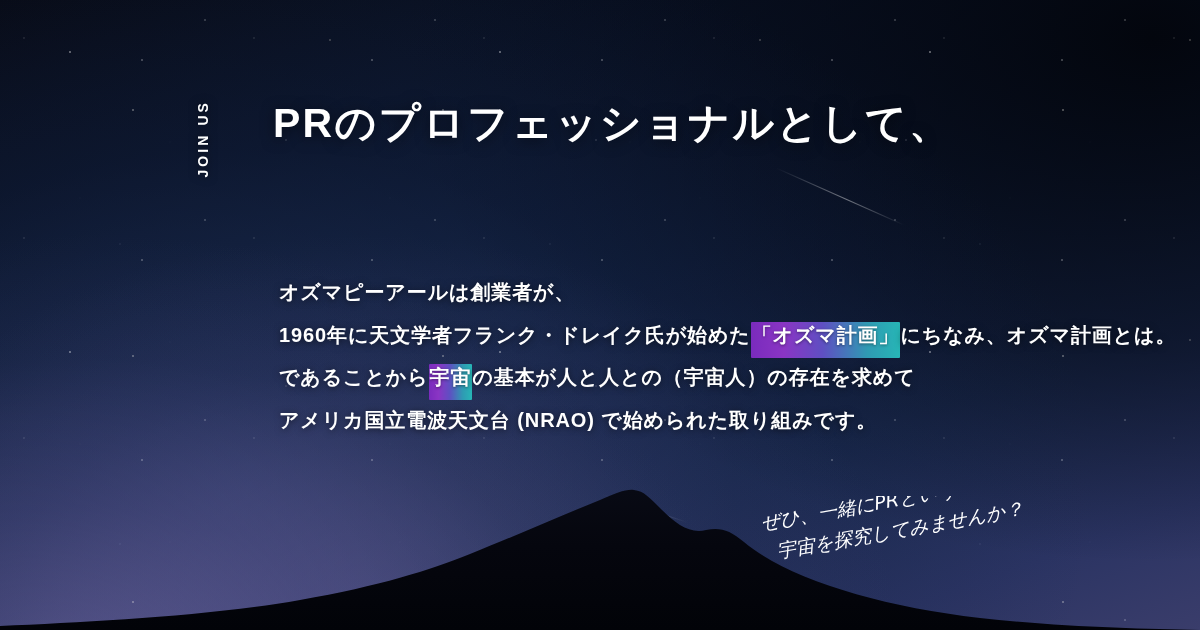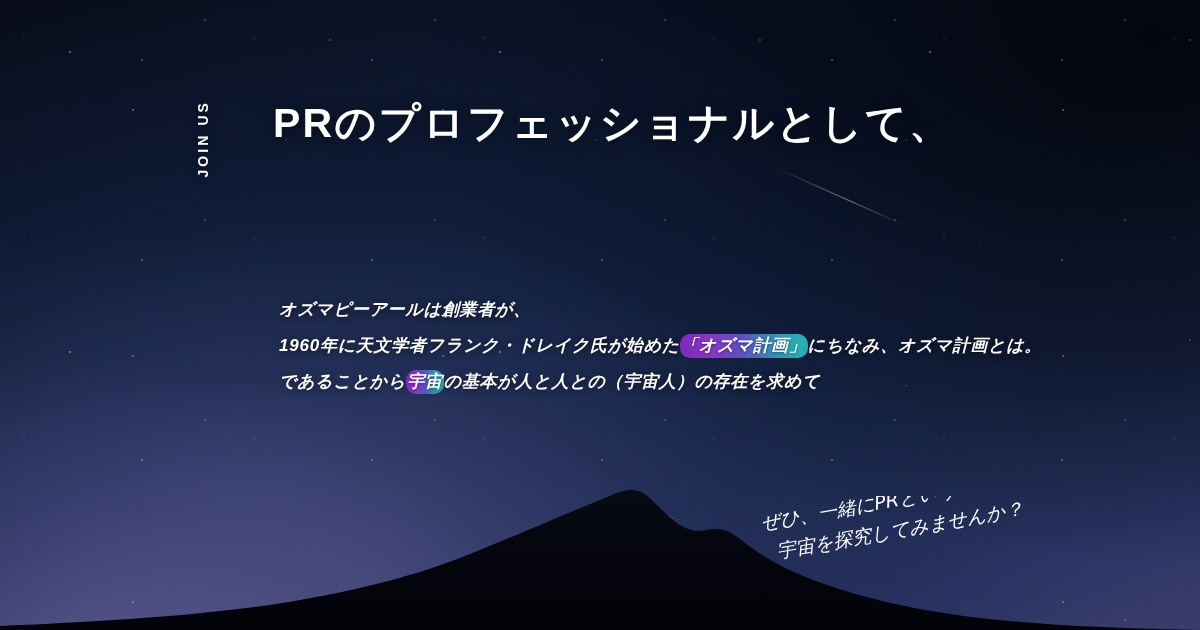--- a/index.html
+++ b/index.html
@@ -124,37 +124,36 @@
     line-height:1.36;
     letter-spacing:.055em;
     text-shadow:0 2px 14px rgba(0,0,0,.55);
     margin-left:13px;
   }
   .headline .l { display:block; white-space:nowrap; }
 
   
   .body-copy {
     position:absolute;
-    left:279px; top:292px;
+    left:279px; top:271px;
     width:880px;
     color:#ffffff;
-    font-size:17px;
+    font-size:20px;
     font-weight:700;
     line-height:2.13;
     letter-spacing:.045em;
     text-shadow:0 1px 7px rgba(0,0,0,.62);
-    font-style:italic;
   }
   .body-copy .l { display:block; white-space:nowrap; }
 
   .hl {
     background-image:linear-gradient(90deg, #7a2bbd 0%, #8a35c4 22%, #5f4fc2 48%, #2f9ab3 78%, #27b6b6 100%);
     color:#ffffff;
-    padding:2px 1px 3px;
-    border-radius:10px;
+    padding:2px 1px 12px;
+    border-radius:1px;
     text-shadow:0 1px 3px rgba(0,0,0,.45);
     box-decoration-break:clone;
     -webkit-box-decoration-break:clone;
   }
 
   
   .handwriting {
     position:absolute;
     left:756px; top:496px;
     width:320px; height:66px;
@@ -192,20 +191,21 @@
   <div class="join-us">JOIN US</div>
 
   <h1 class="headline">
     <span class="l">PRのプロフェッショナルとして、</span>
   </h1>
 
   <div class="body-copy" id="body-copy">
       <span class="l"><span>オズマピーアールは創業者が、</span></span>
       <span class="l"><span>1960年に天文学者フランク・ドレイク氏が始めた</span><span class="hl">「オズマ計画」</span><span>にちなみ、オズマ計画とは。</span></span>
       <span class="l"><span>であることから</span><span class="hl">宇宙</span><span>の基本が人と人との（宇宙人）の存在を求めて</span></span>
+      <span class="l"><span>アメリカ国立電波天文台 (NRAO) で始められた取り組みです。</span></span>
     </div>
 
   <svg class="handwriting" viewBox="0 0 320 66">
     <text id="hw-1" x="6" y="34" transform="rotate(-10 6 34)" fill="#ffffff" font-size="19" font-family="'DejaVu Sans','Liberation Sans',sans-serif" font-style="italic" font-weight="400">ぜひ、一緒にPRという</text>
     <text id="hw-2" x="22" y="62" transform="rotate(-10 22 62)" fill="#ffffff" font-size="19" font-family="'DejaVu Sans','Liberation Sans',sans-serif" font-style="italic" font-weight="400">宇宙を探究してみませんか？</text>
   </svg>
 
 </div>
 
 </body></html>

